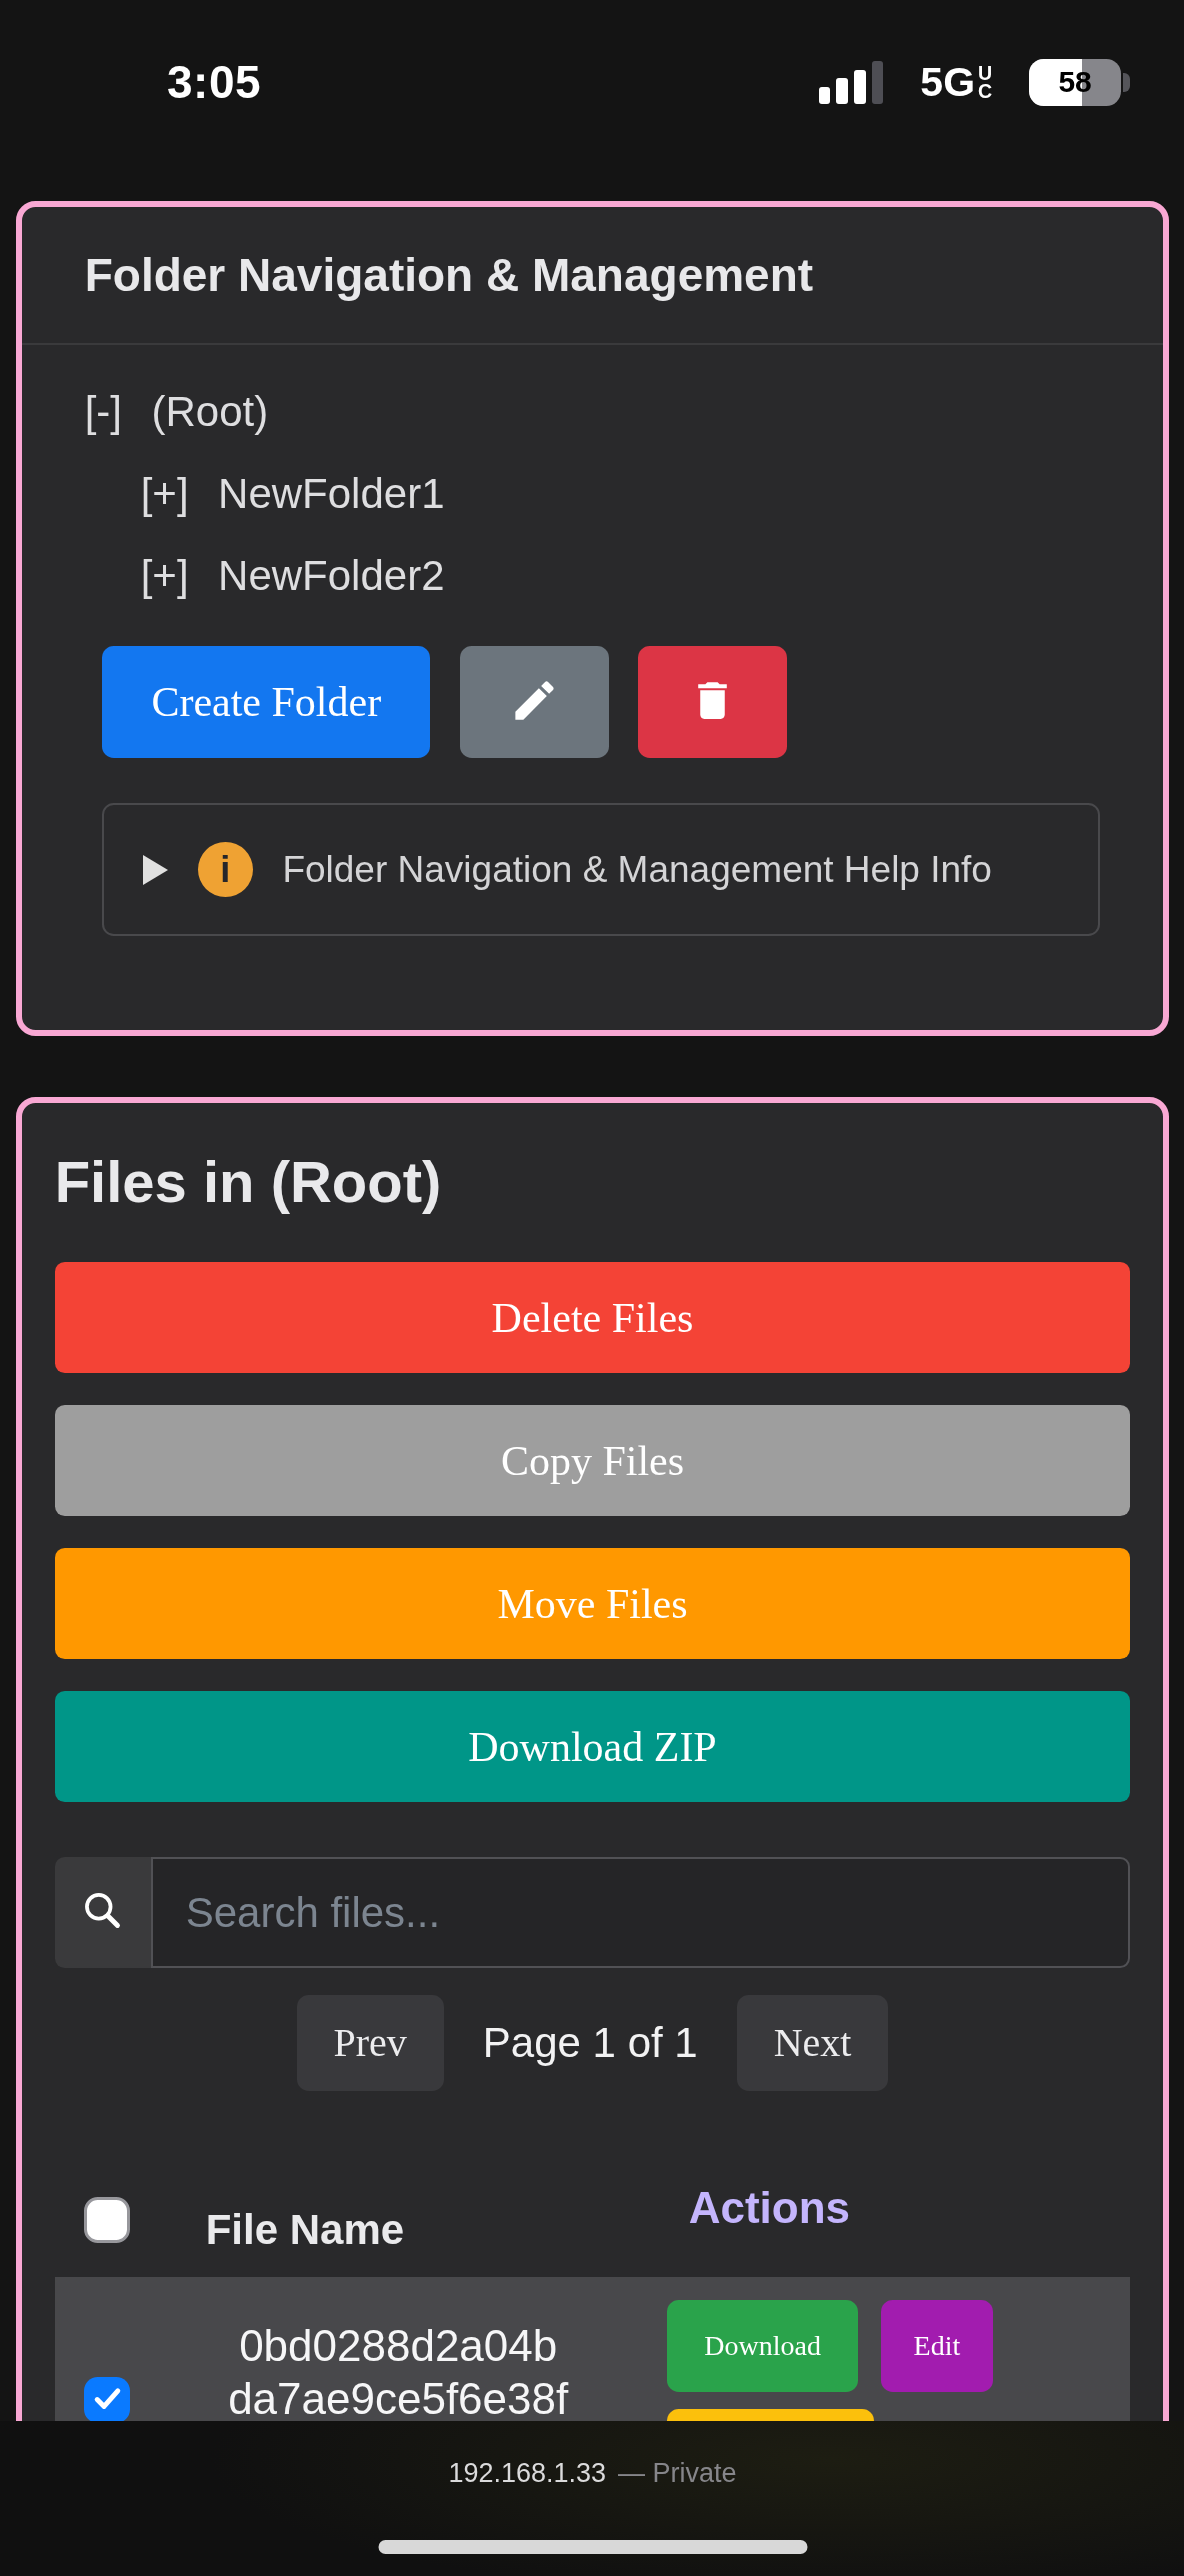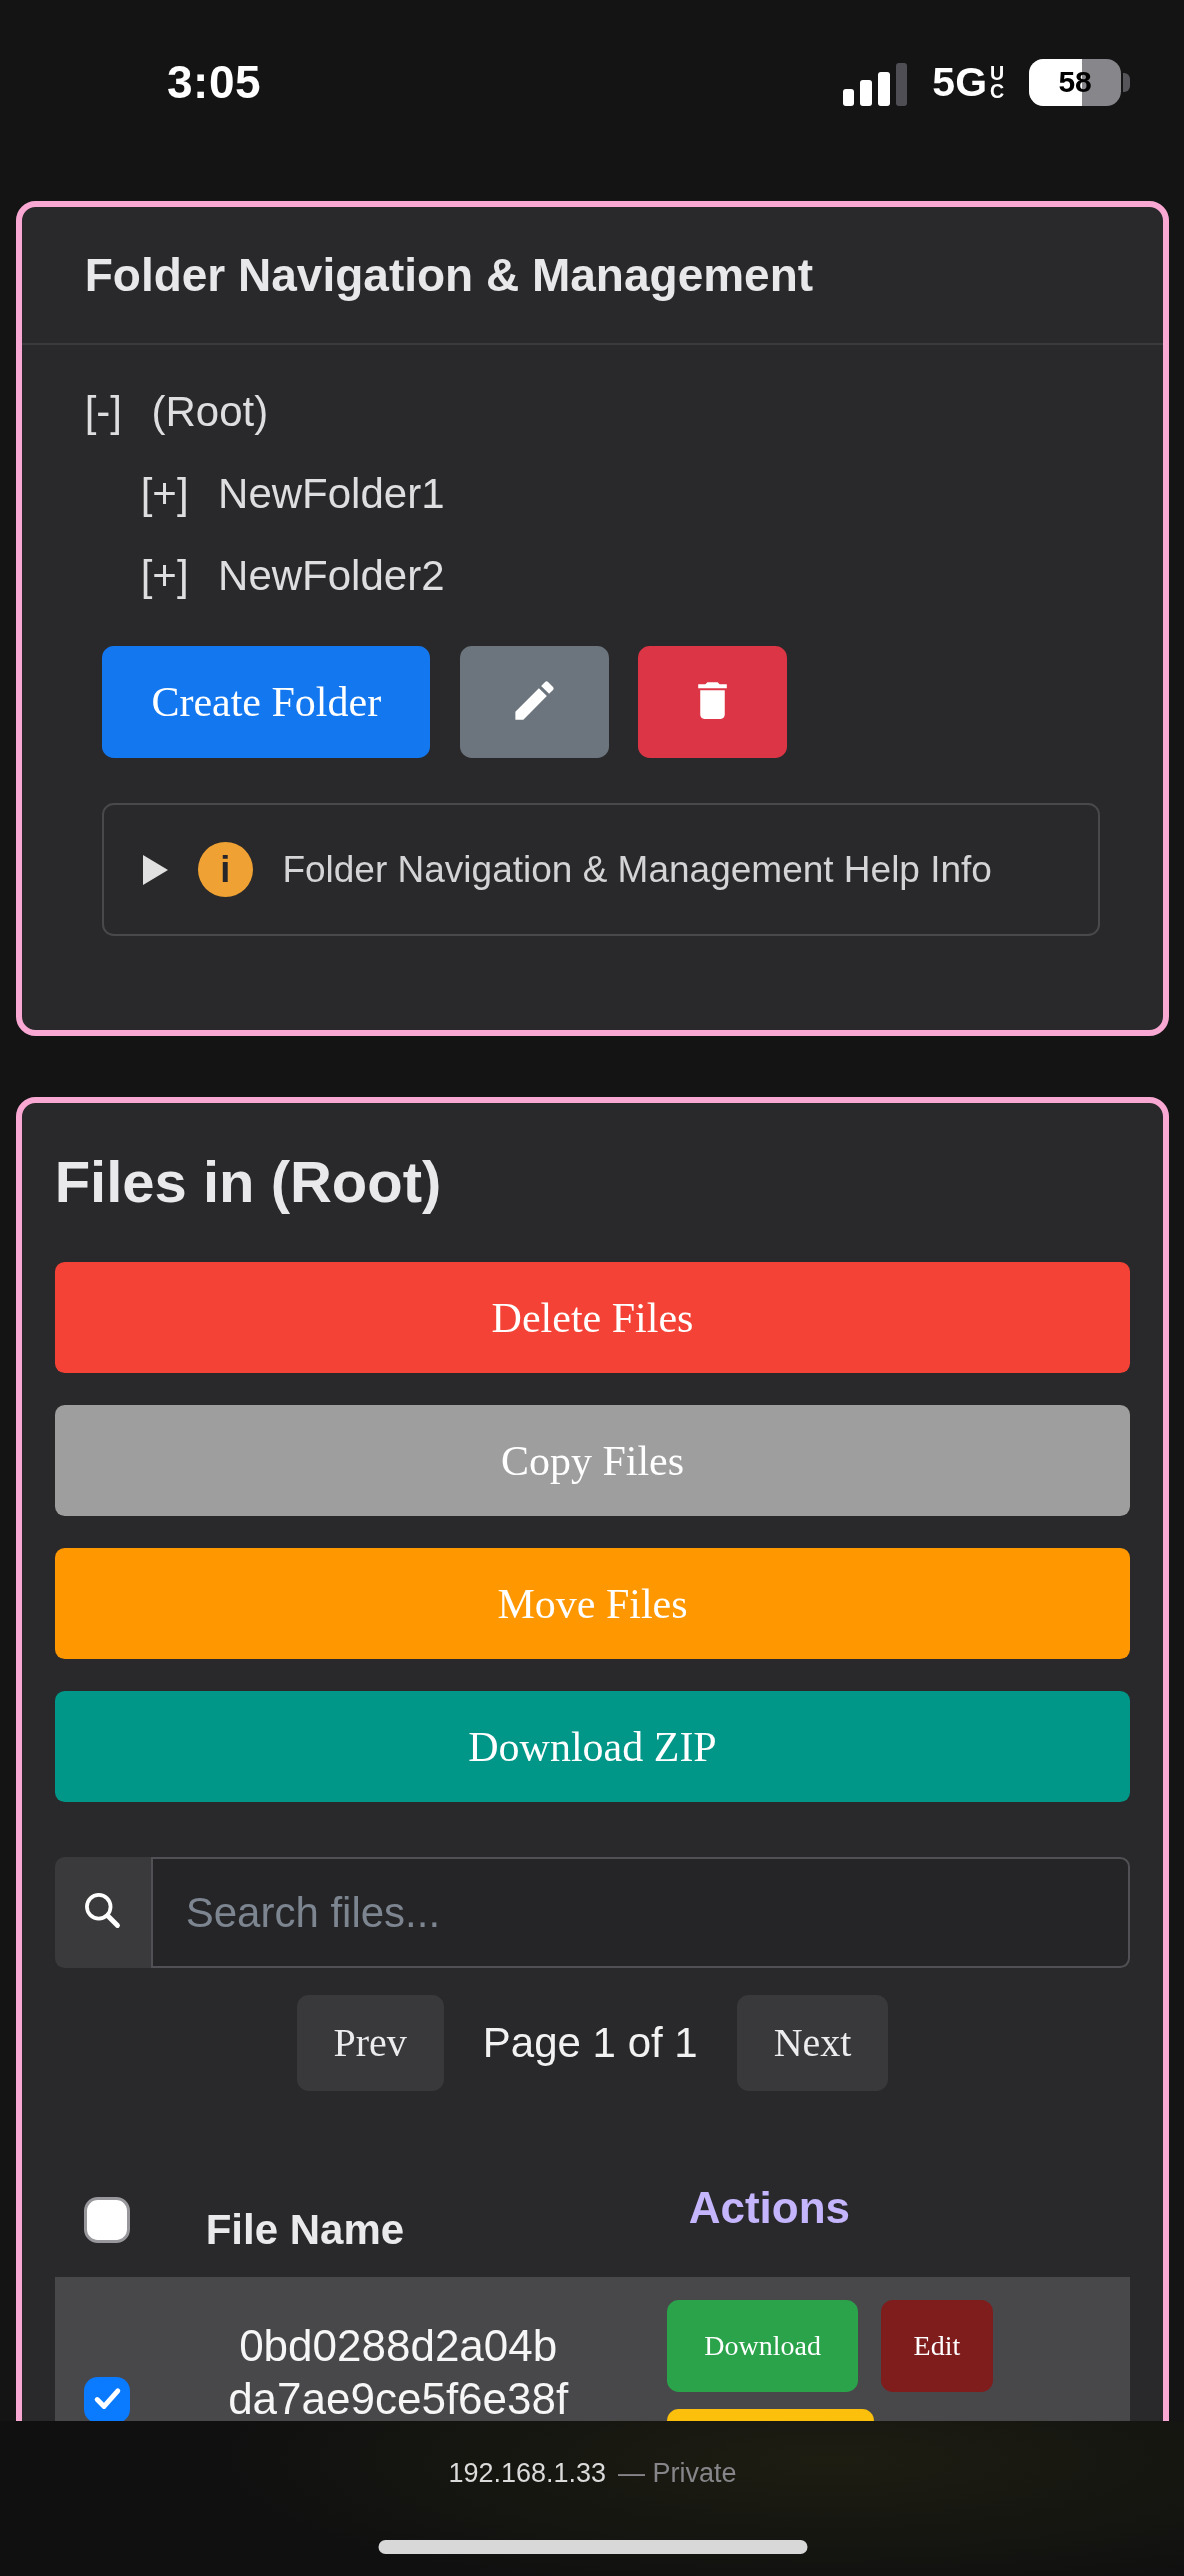--- a/index.html
+++ b/index.html
@@ -8,21 +8,21 @@
     background:#141414;
     font-family:"Liberation Sans","DejaVu Sans",sans-serif;
     color:#e6e6e8;
   }
   button{font-family:Liberation Serif, serif;cursor:pointer}
 
   
   .status-bar{height:147px;box-sizing:border-box;display:flex;align-items:center;
     justify-content:space-between;padding:17.7px 55px 0 167px}
   .time{font-size:46px;font-weight:700;color:#fff;letter-spacing:0.5px}
-  .status-right{display:flex;align-items:flex-end;gap:25px}
+  .status-right{display:flex;align-items:center;gap:37px}
   .signal{display:flex;align-items:flex-end;gap:5.9px;height:43px}
   .signal i{display:block;width:11.8px;border-radius:2.9px;background:#fff}
   .signal i:nth-child(1){height:16.7px}
   .signal i:nth-child(2){height:25.5px}
   .signal i:nth-child(3){height:34px}
   .signal i:nth-child(4){height:43px;background:#4e4e54}
   .net{display:flex;align-items:center;gap:2.9px}
   .net-main{font-size:41px;font-weight:600;color:#fff}
   .net-sub{display:flex;flex-direction:column;font-size:19.6px;font-weight:700;line-height:18.7px;color:#fff}
   .battery{display:flex;align-items:center}
@@ -212,21 +212,21 @@
             <path fill="none" stroke="#fff" stroke-width="3.6" stroke-linecap="round" stroke-linejoin="round" d="M4.5 12.8l5 5L19.5 6.5"></path>
           </svg>
       </span>
     </button>
     <div class="filename-cell">
       <div>0bd0288d2a04b</div>
       <div>da7ae9ce5f6e38f</div>
     </div>
     <div class="actions-cell">
       <button class="btn action-btn" style="background: rgb(42, 163, 75);">Download</button>
-      <button class="btn action-btn edit" style="background: #7f1d1d;">Edit</button>
+      <button class="btn action-btn edit" style="background: #a21caf;">Edit</button>
       <button class="btn action-btn cut" style="background: rgb(252, 192, 12);"></button>
     </div>
   </div>
 </div>
 
 <div class="bottom-bar">
   <div class="url-line">
     <span class="url-address">192.168.1.33</span>
     <span class="url-privacy">— Private</span>
   </div>

